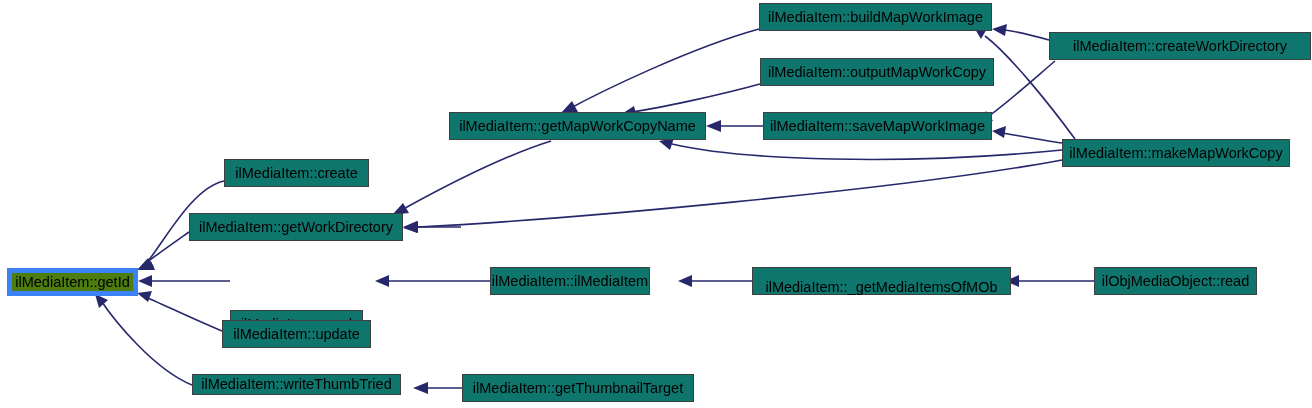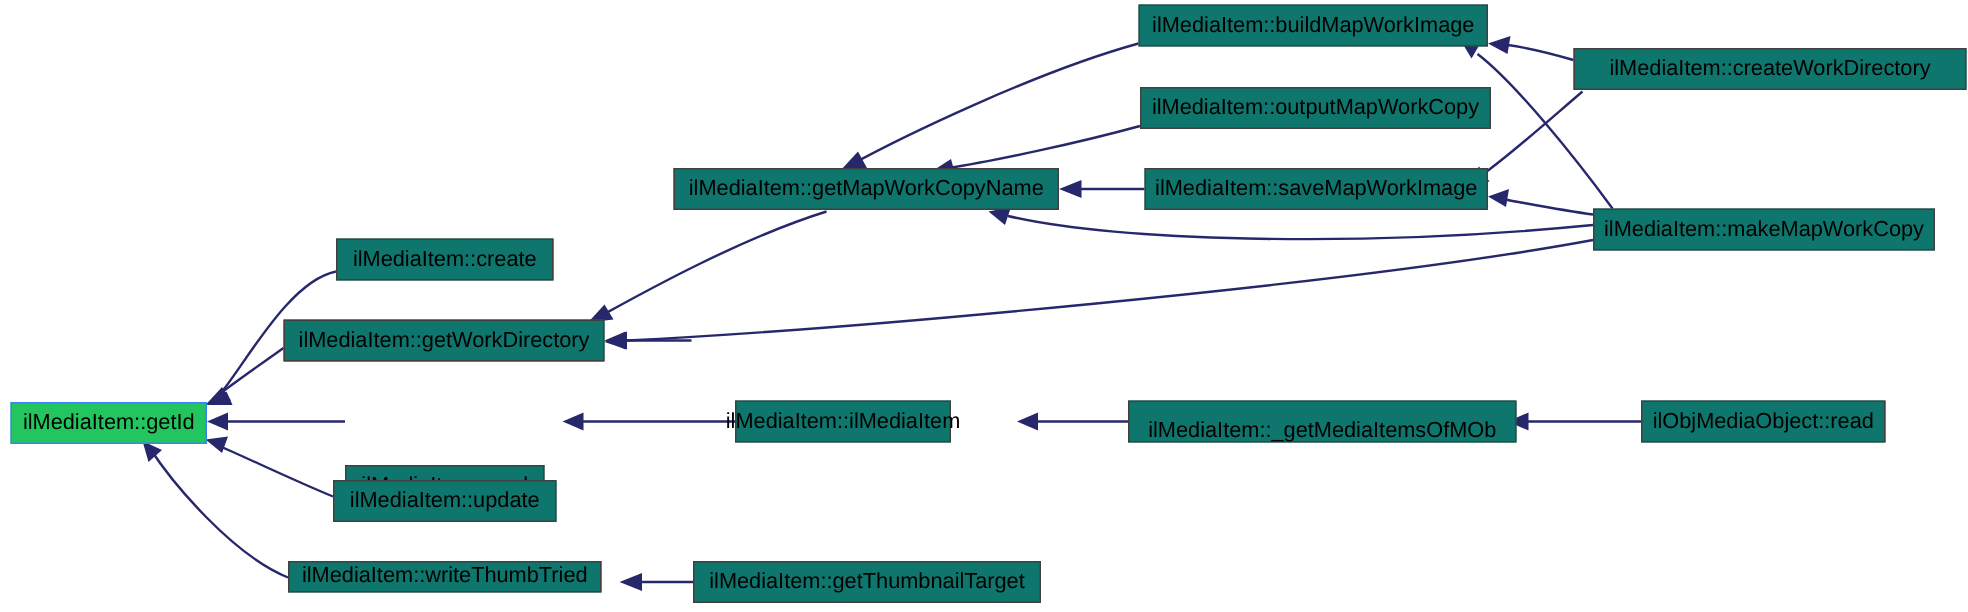--- a/index.html
+++ b/index.html
@@ -38,22 +38,22 @@
     border: 1px solid #404040;
     display: flex;
     align-items: center;
     justify-content: center;
     font-size: 14.5px;
     color: #000000;
     white-space: nowrap;
     letter-spacing: 0px;
   }
   .node-box.root {
-    background: #22c55e;
-    border: 1px solid #3b82f6;
+    background: #4d7c0f;
+    border: 5px solid #3b82f6;
   }
   .node-label {
     display: block;
     line-height: 1;
     padding: 0 5px;
   }
 </style>
 </head>
 <body>
 
@@ -138,21 +138,21 @@
   </div>
   <div class="node-box" id="node-update" style="left: 222px; top: 320px; width: 149px; height: 28px;">
     <span class="node-label">ilMediaItem::update</span>
   </div>
   <div class="node-box" id="node-writeThumbTried" style="left: 192px; top: 374px; width: 209px; height: 21px;">
     <span class="node-label">ilMediaItem::writeThumbTried</span>
   </div>
   <div class="node-box" id="node-getMapWorkCopyName" style="left: 449px; top: 112px; width: 257px; height: 28px; text-align: center;">
     <span class="node-label">ilMediaItem::getMapWorkCopyName</span>
   </div>
-  <div class="node-box" id="node-ilMediaItem" style="left: 490px; top: 267px; width: 144px; height: 28px;">
+  <div class="node-box" id="node-ilMediaItem" style="left: 490px; top: 267px; width: 160px; height: 28px;">
     <span class="node-label">ilMediaItem::ilMediaItem</span>
   </div>
   <div class="node-box" id="node-getThumbnailTarget" style="left: 462px; top: 374px; width: 232px; height: 28px;">
     <span class="node-label">ilMediaItem::getThumbnailTarget</span>
   </div>
   <div class="node-box" id="node-buildMapWorkImage" style="left: 759px; top: 3px; width: 233px; height: 28px;">
     <span class="node-label">ilMediaItem::buildMapWorkImage</span>
   </div>
   <div class="node-box" id="node-outputMapWorkCopy" style="left: 760px; top: 58px; width: 234px; height: 28px;">
     <span class="node-label">ilMediaItem::outputMapWorkCopy</span>

